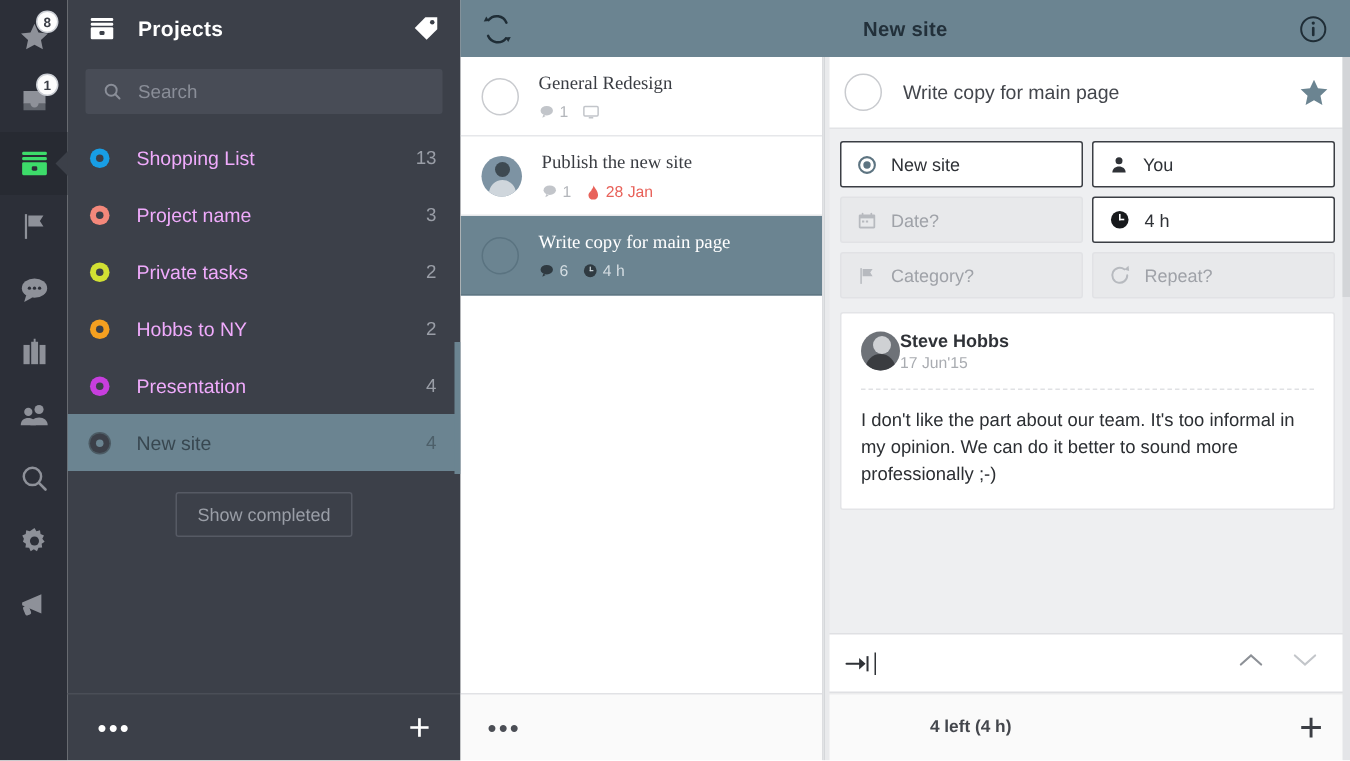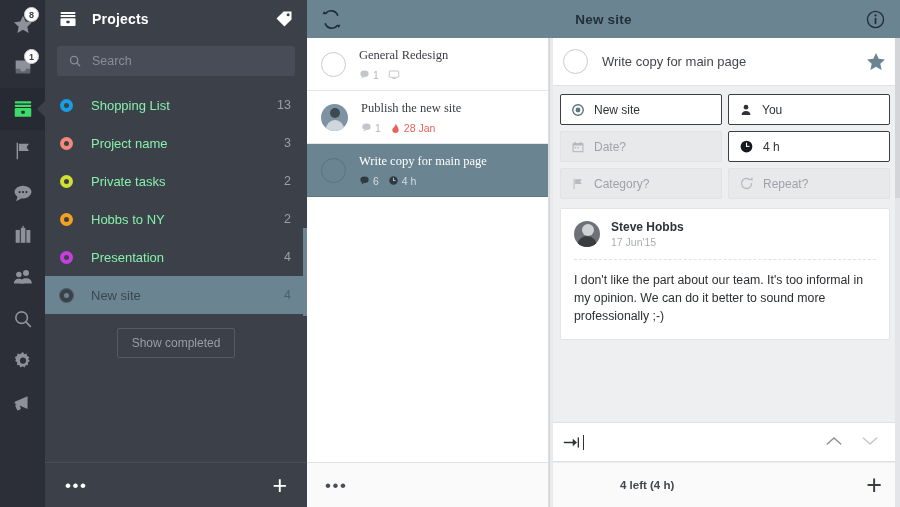--- a/index.html
+++ b/index.html
@@ -68,21 +68,21 @@
     width: 13px; height: 13px; border-radius: 50%; flex-shrink: 0;
     position: relative;
   }
   .dot::after {
     content: ""; position: absolute; left: 50%; top: 50%;
     width: 5px; height: 5px; margin: -2.5px 0 0 -2.5px;
     border-radius: 50%; background: #3c4049;
   }
   .proj-row.selected .dot::after { background: #6b8491; }
   .proj-name {
-    flex: 1; margin-left: 18px; color: #86efac; font-size: 13px;
+    flex: 1; margin-left: 18px; color: #f0abfc; font-size: 13px;
   }
   .proj-row.selected .proj-name { color: #384750; }
   .proj-count { color: #9a9ea7; font-size: 12.5px; }
   .proj-row.selected .proj-count { color: #4d5f69; }
   .show-completed-wrap {
     display: flex; justify-content: center; padding: 14px 0 0 0;
   }
   .show-completed {
     border: 1px solid #565a64; color: #9a9ea7; background: transparent;
     font-size: 12px; padding: 7px 14px; border-radius: 2px;
@@ -183,21 +183,21 @@
   .field.empty { background: #e8e9eb; border-color: #e1e2e5; }
   .comment-box {
     margin-top: 9px; background: #fff; border: 1px solid #e3e4e7;
     border-radius: 2px; height: 72px; padding: 9px 11px;
     font-size: 12px; color: #a7aaaf; cursor: text;
   }
   .comment-item {
     margin-top: 9px; background: #fff; border: 1px solid #e3e4e7;
     border-radius: 2px; padding: 11px 13px 14px 13px;
   }
-  .ci-head { display: flex; align-items: center; gap: 11px; padding-bottom: 11px;
+  .ci-head { display: flex; align-items: center; padding-bottom: 11px;
     border-bottom: 1px dashed #e0e1e4; }
   .ci-avatar {
     width: 26px; height: 26px; border-radius: 50%; background: #6e7278;
     overflow: hidden; position: relative; flex-shrink: 0;
   }
   .ci-avatar::before {
     content: ""; position: absolute; left: 52%; top: 3px;
     width: 12px; height: 12px; margin-left: -6px; border-radius: 50%;
     background: #cfd1d4;
   }

